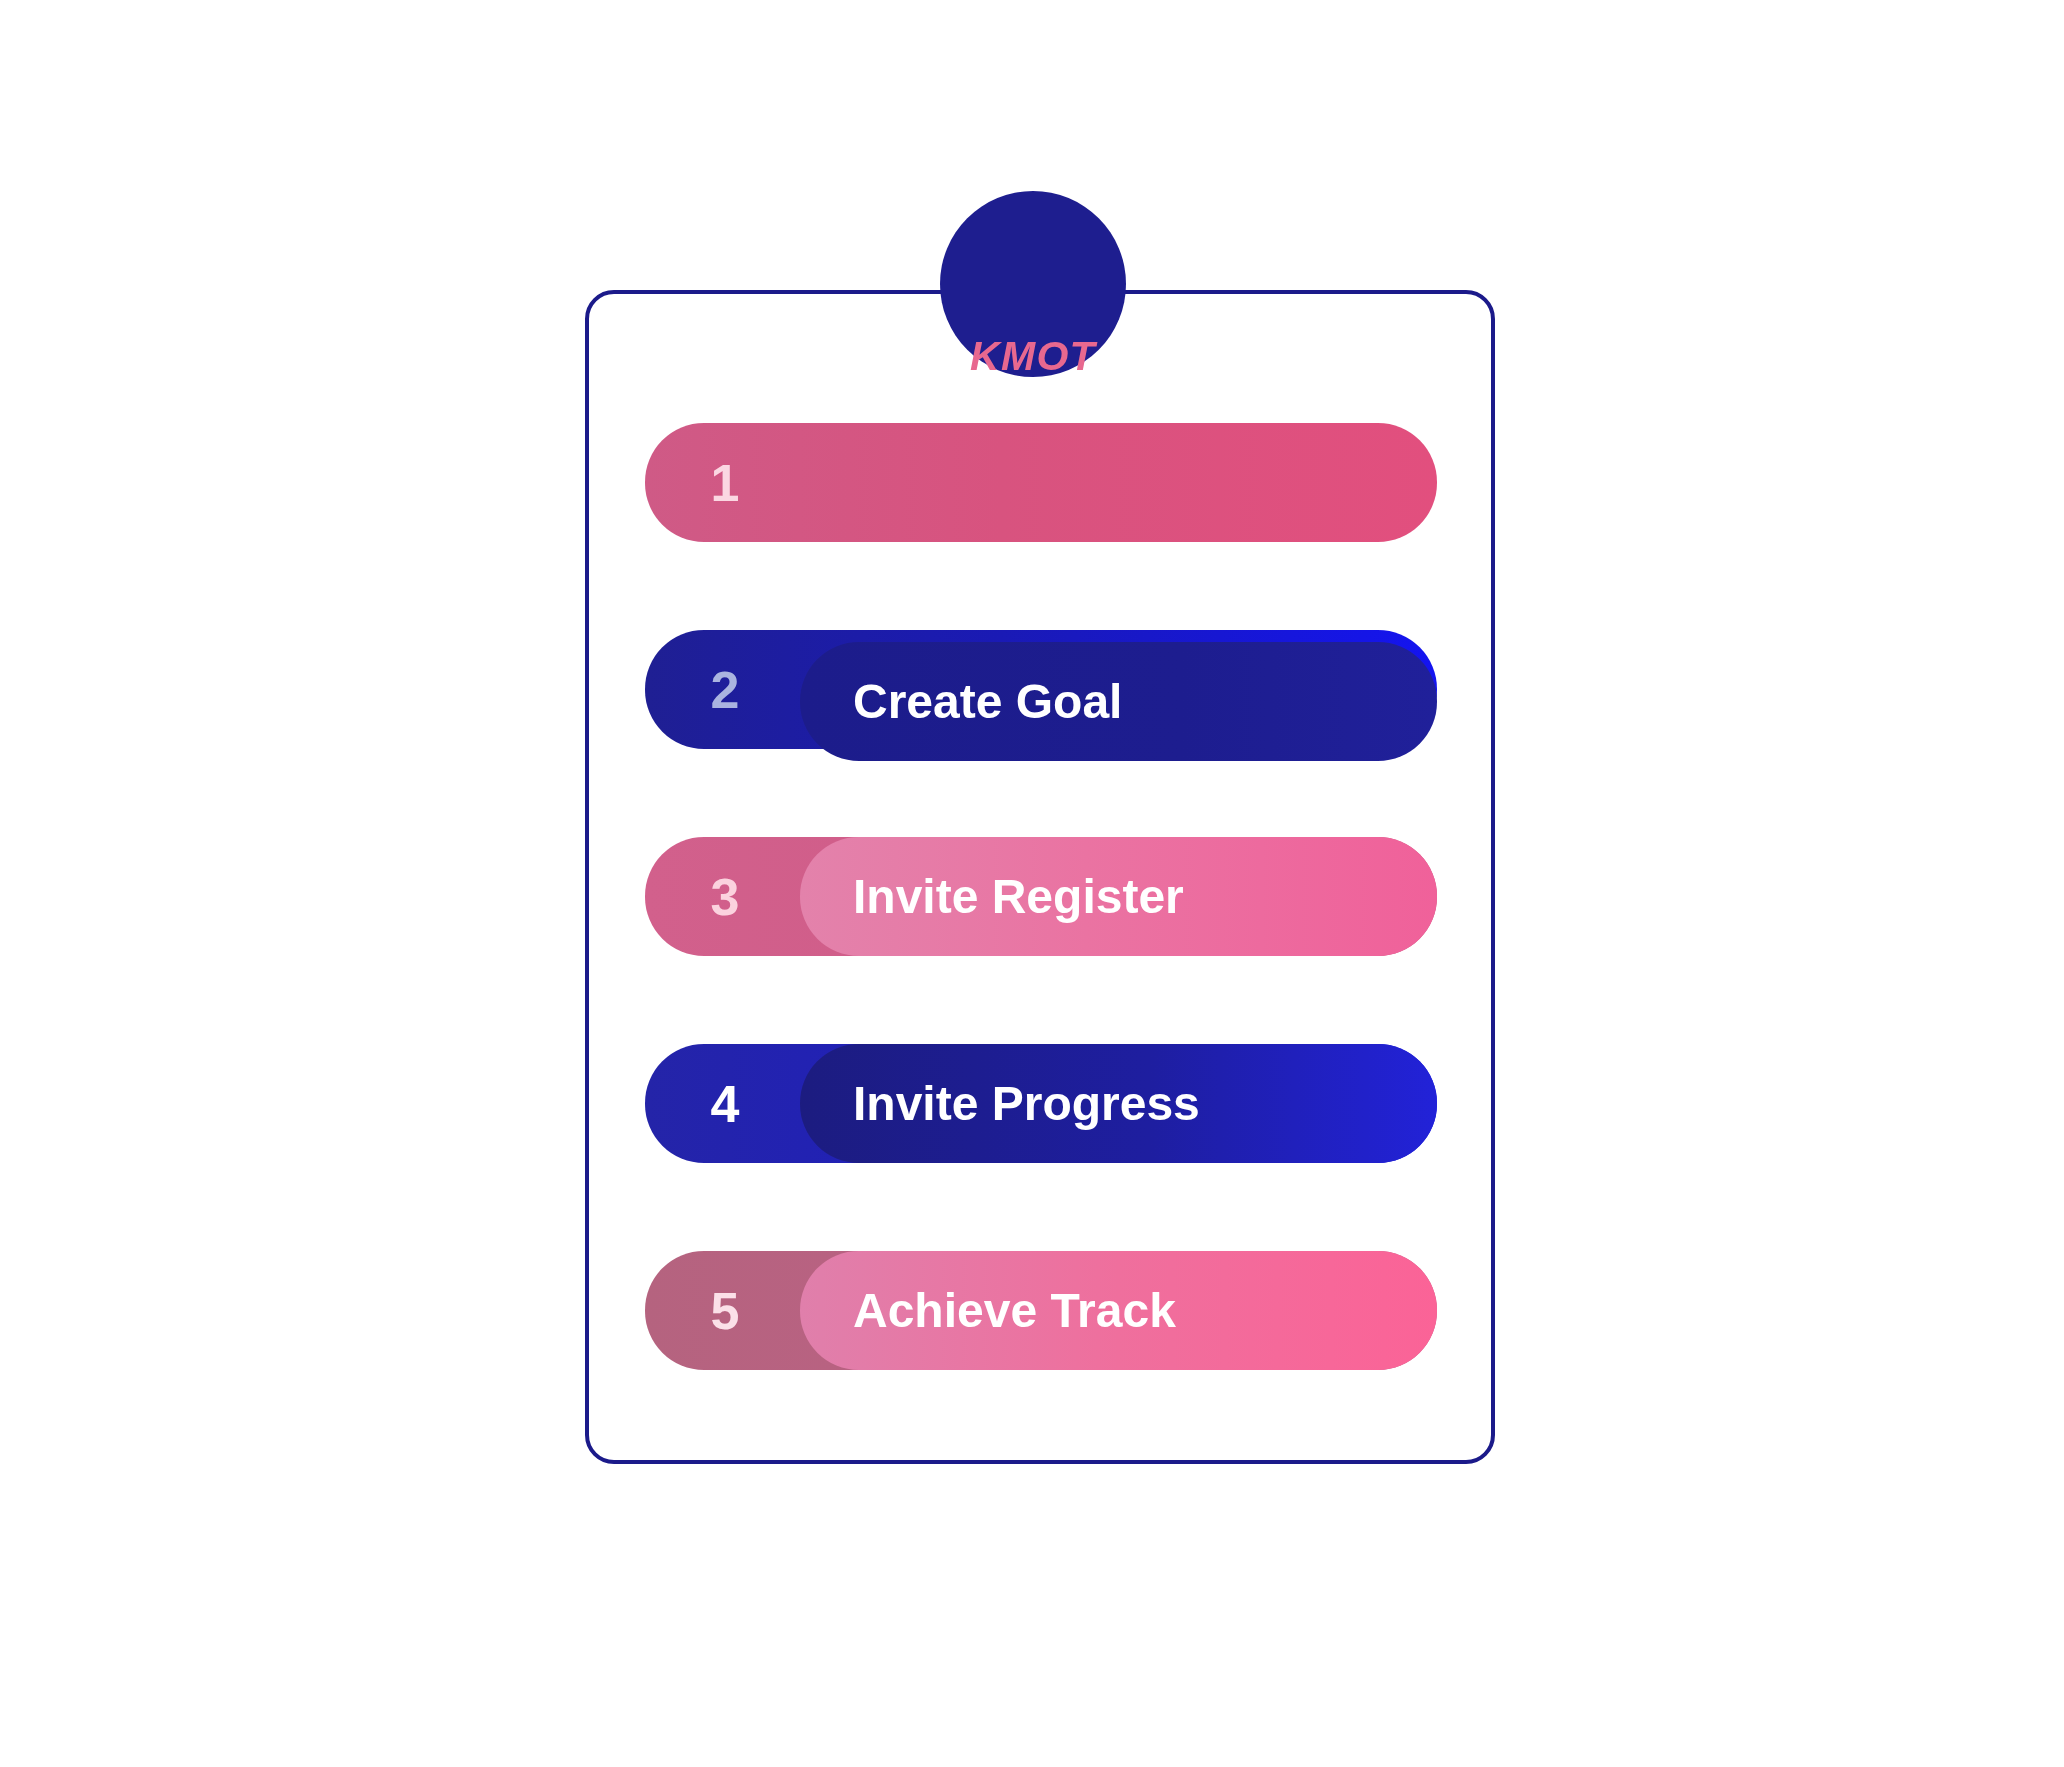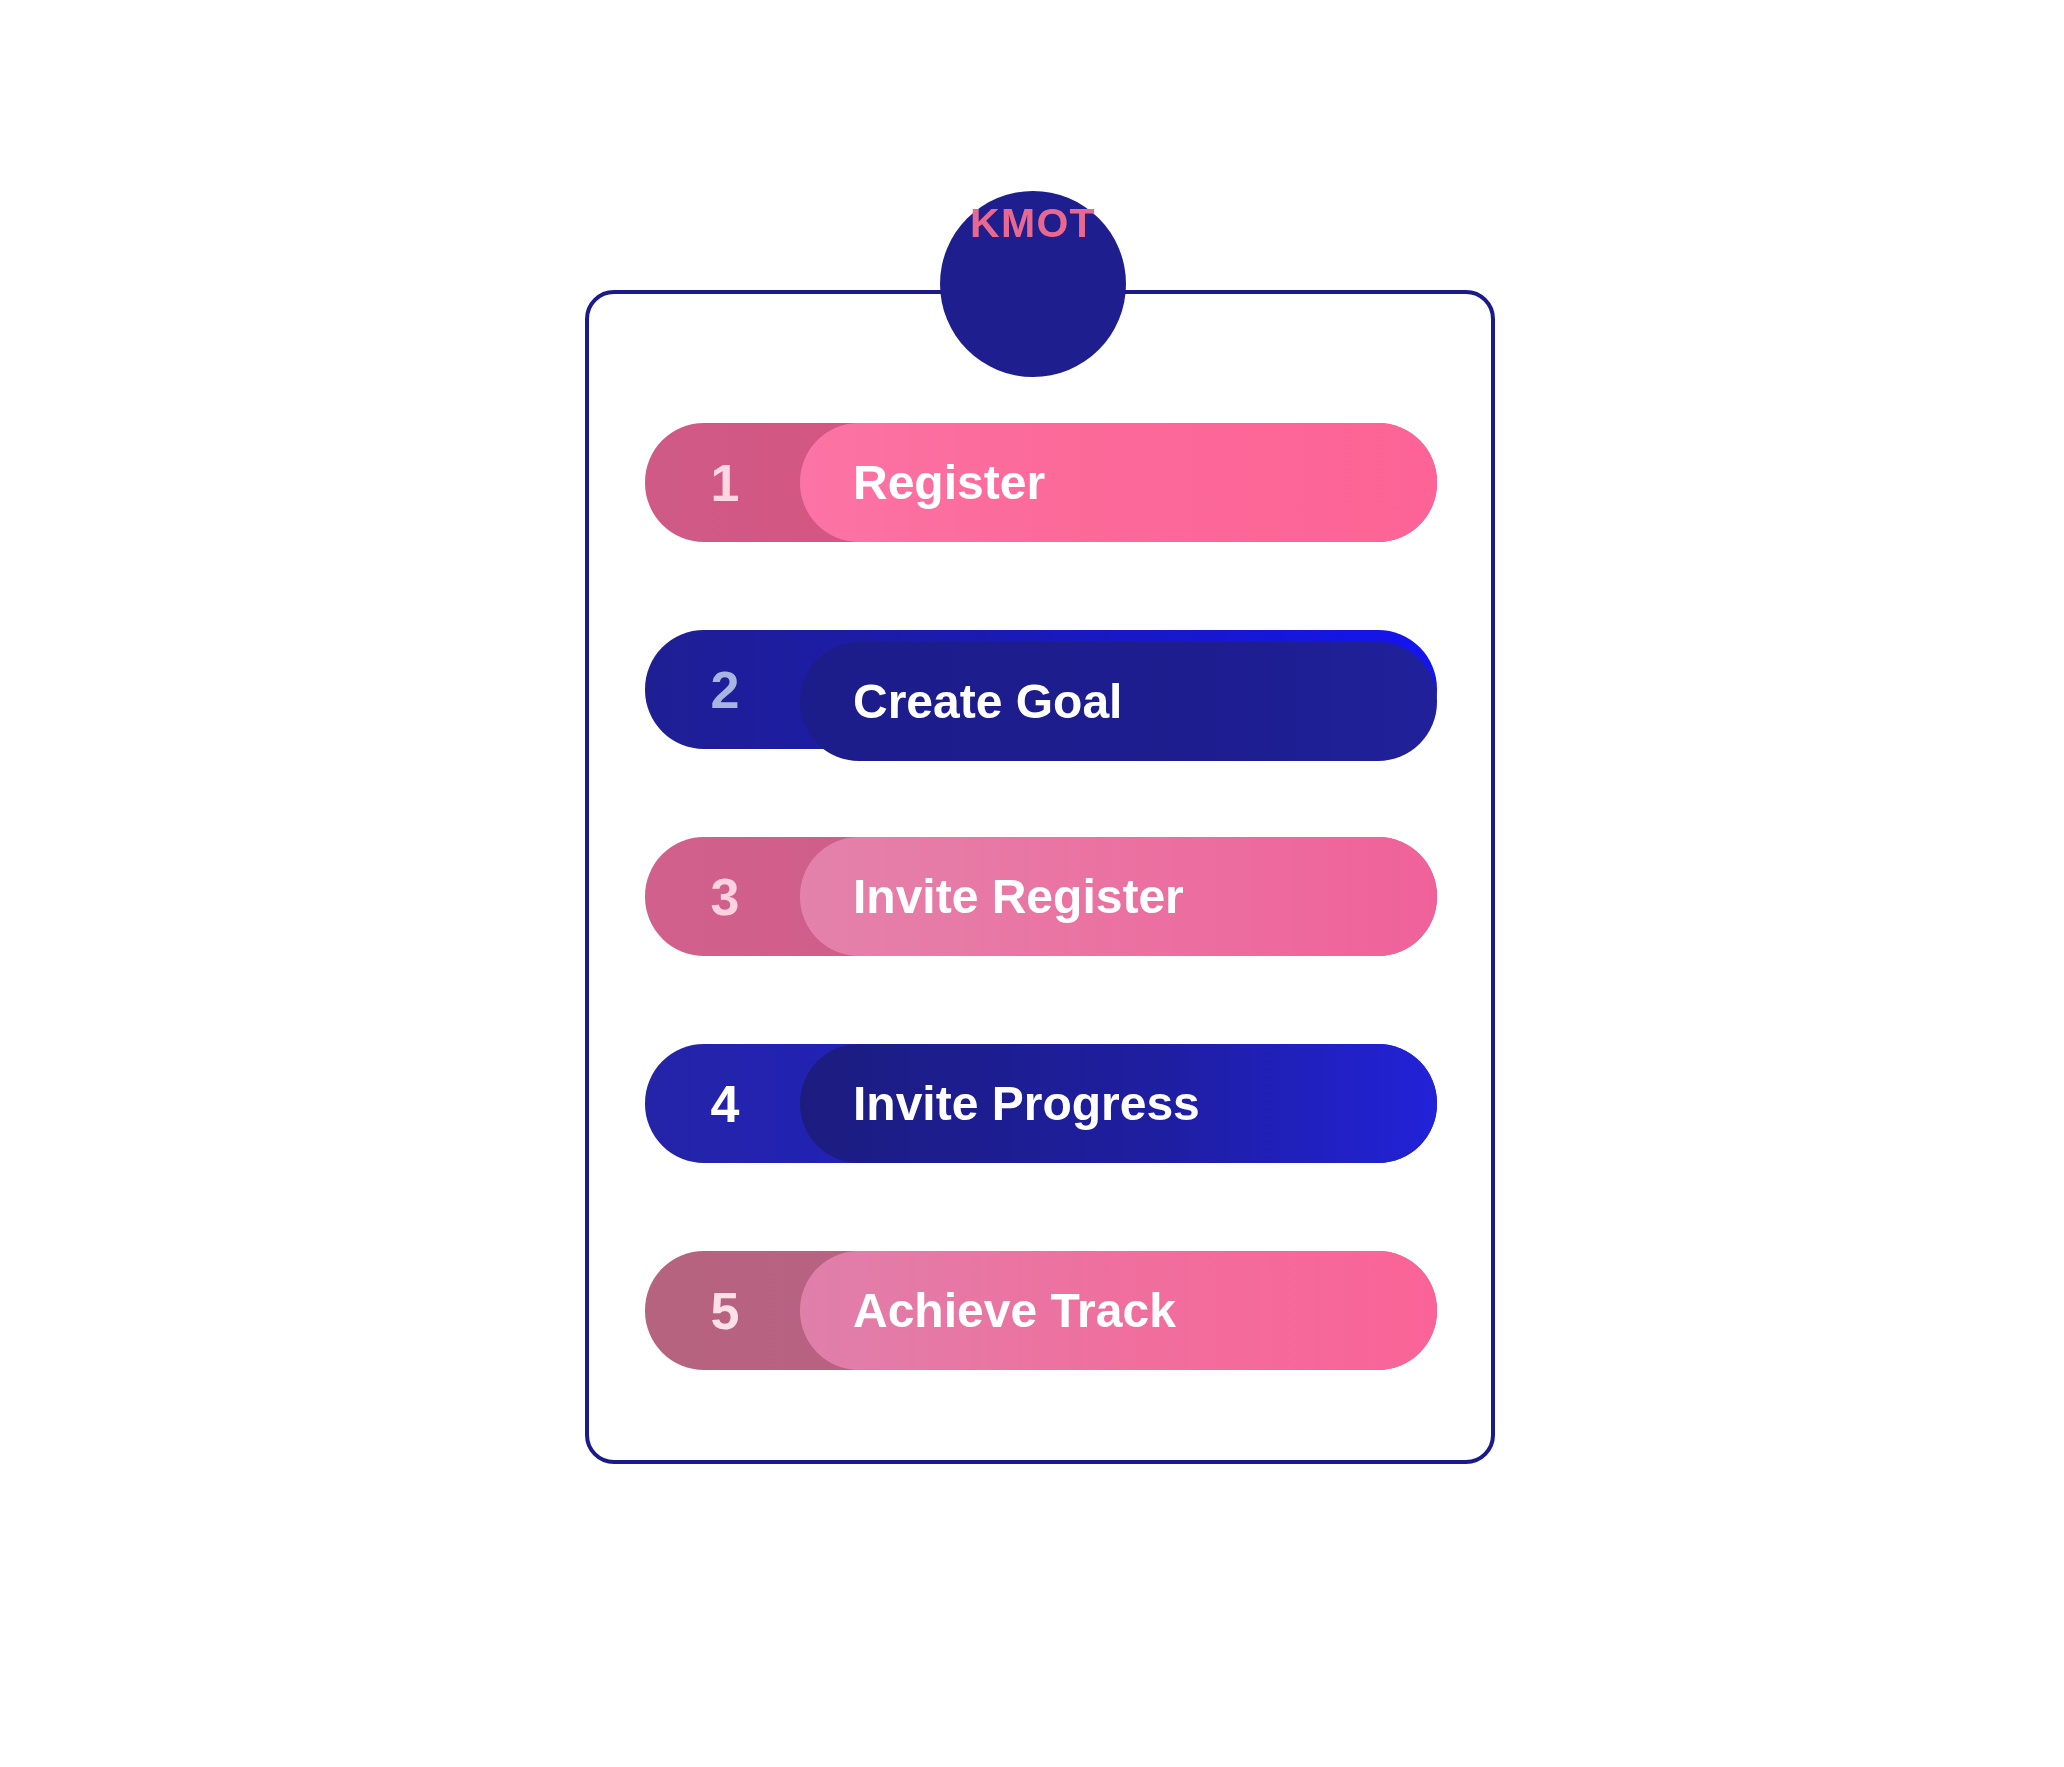--- a/index.html
+++ b/index.html
@@ -34,23 +34,24 @@
   
   .logo-badge {
     position: absolute;
     left: 940px;
     top: 191px;
     width: 186px;
     height: 186px;
     border-radius: 50%;
     background: #1e1e8f;
     display: flex;
-    align-items: flex-start;
+    align-items: flex-end;
     justify-content: center;
     z-index: 5;
+    font-style: italic;
   }
   .logo-text {
     color: #e8688f;
     font-size: 41px;
     font-weight: bold;
     letter-spacing: 1.3px;
     line-height: 1;
     margin-top: 12px;
   }
 
@@ -169,23 +170,20 @@
   <div class="card"></div>
 
   <div class="logo-badge">
     <span class="logo-text">KMOT</span>
   </div>
 
   <div class="steps">
 
     <div class="step t-pink1">
       <div class="step-base"></div>
-      <div class="step-label-seg">
-        <span class="step-label">Register</span>
-      </div>
       <div class="step-num">1</div>
     </div>
 
     <div class="step t-blue1">
       <div class="step-base"></div>
       <div class="step-label-seg">
         <span class="step-label">Create Goal</span>
       </div>
       <div class="step-num">2</div>
     </div>

